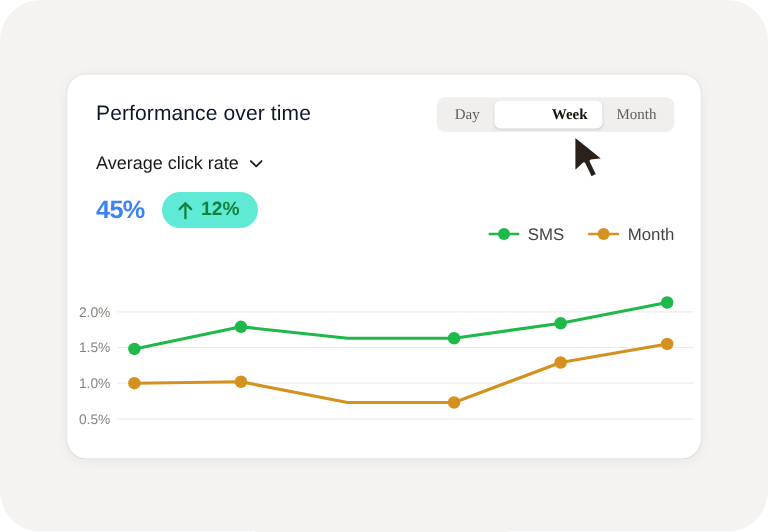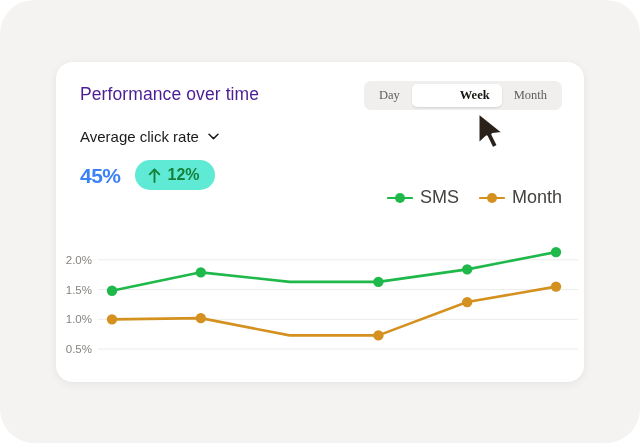--- a/index.html
+++ b/index.html
@@ -35,21 +35,21 @@
     border-radius: 16px;
     box-shadow: 0 2px 10px rgba(0,0,0,0.06), 0 0 1px rgba(0,0,0,0.08);
   }
 
   
   .card-title {
     position: absolute;
     left: 24px;
     top: 22px;
     font-size: 17.5px;
-    color: #4c1d95;
+    color: #0f172a;
     letter-spacing: 0.1px;
     white-space: nowrap;
   }
 
   
   #segmented {
     position: absolute;
     right: 22px;
     top: 19px;
     height: 29px;
@@ -152,21 +152,21 @@
     align-items: center;
     gap: 7px;
     cursor: pointer;
   }
   .legend-marker {
     width: 26px;
     height: 12px;
     display: block;
   }
   .legend-label {
-    font-size: 18px;
+    font-size: 14px;
     color: #45433f;
     white-space: nowrap;
   }
 
   
   #chart-area {
     position: absolute;
     left: 0;
     top: 168px;
     width: 528px;

